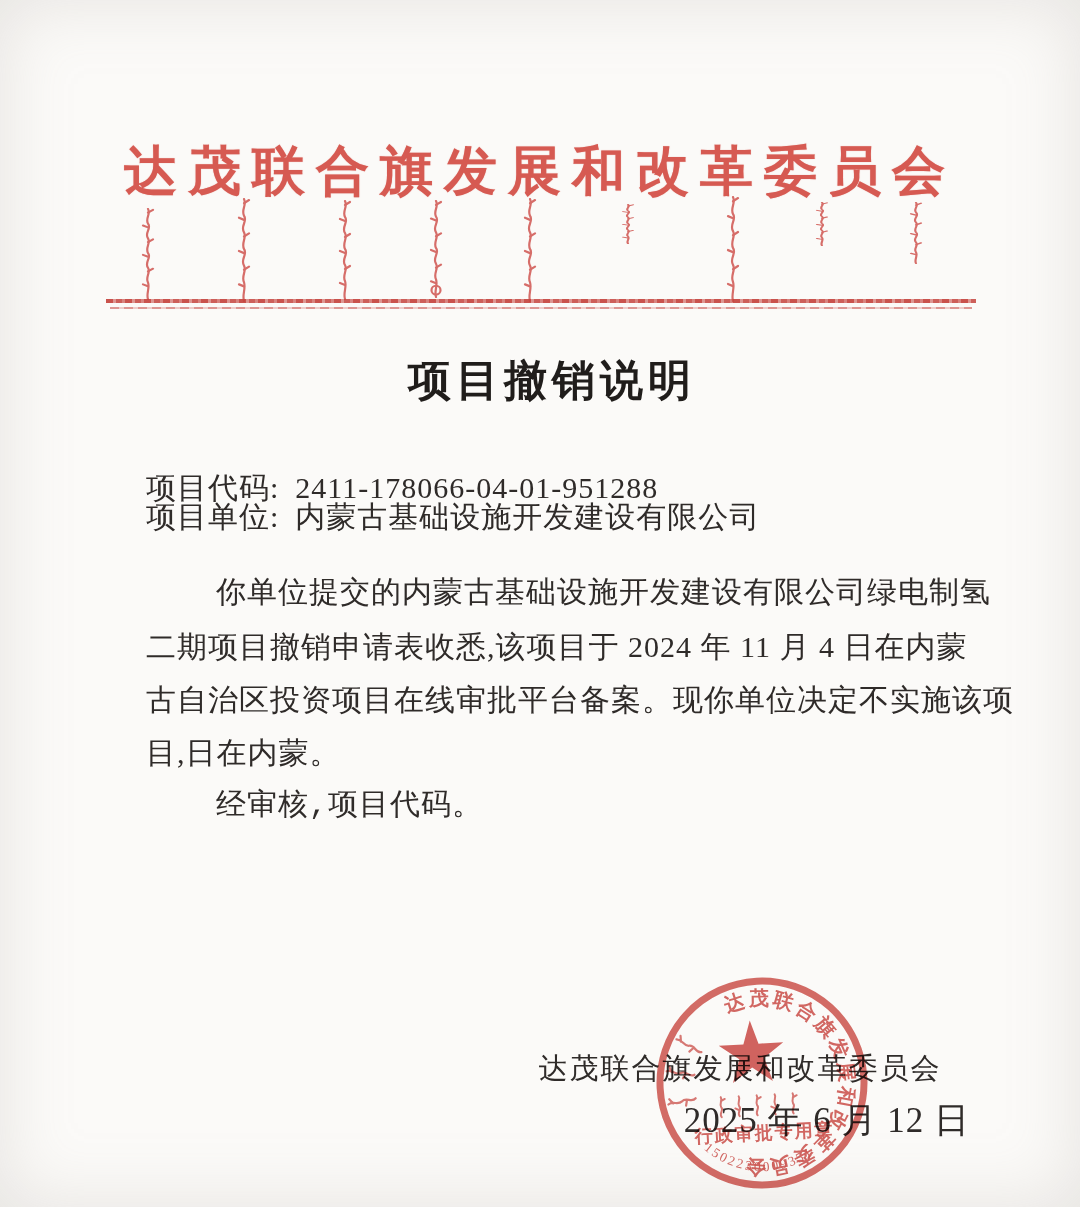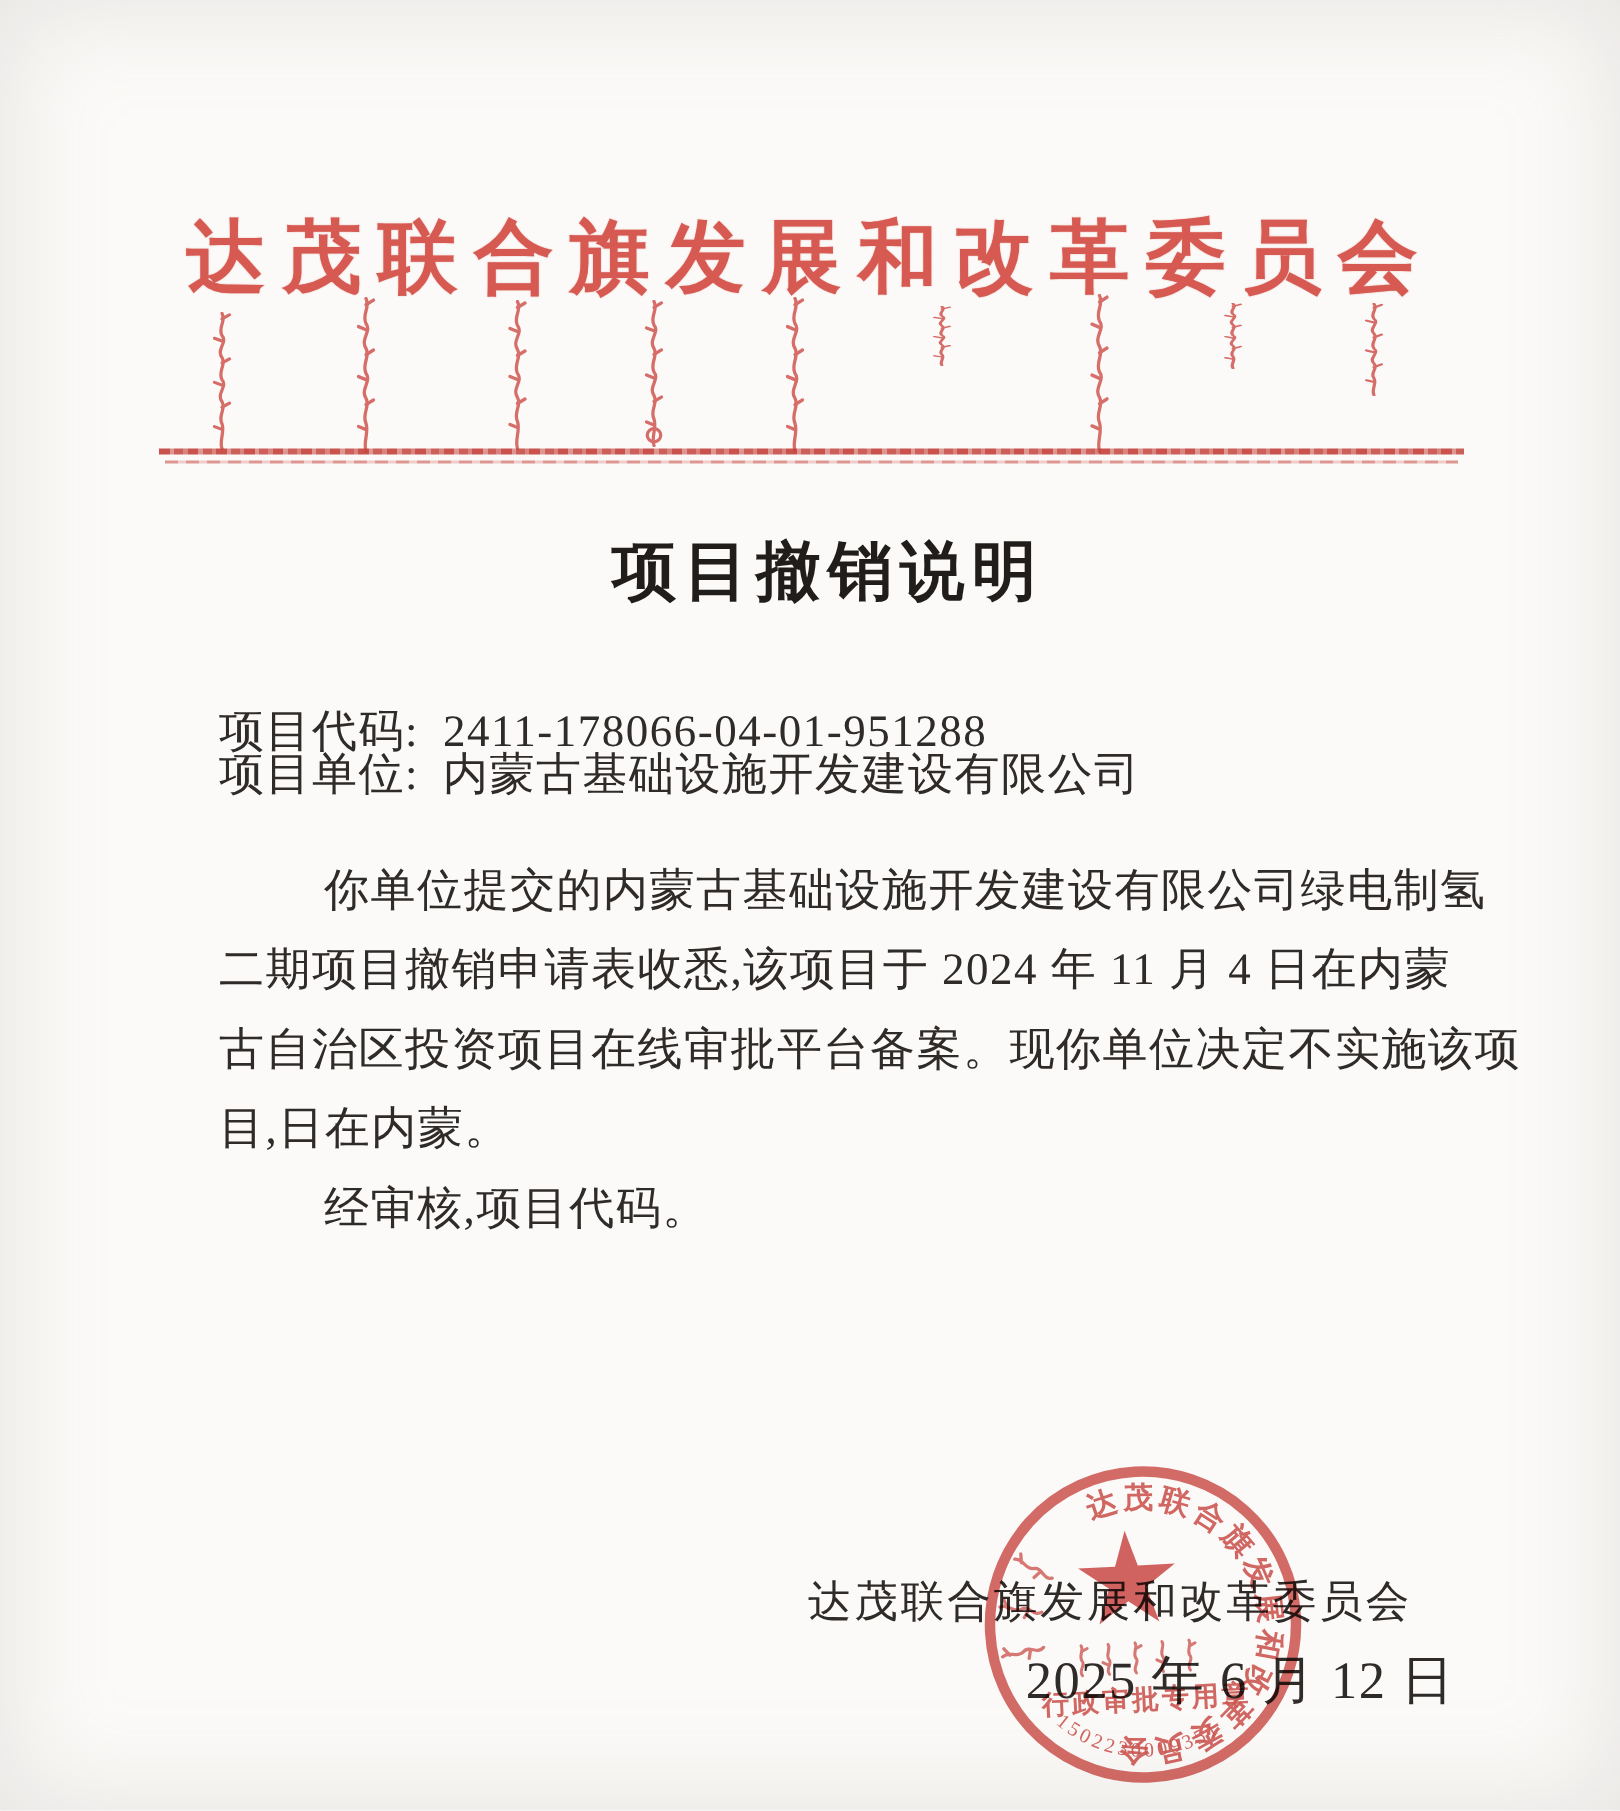--- a/index.html
+++ b/index.html
@@ -41,21 +41,21 @@
     position:absolute;top:352px;left:12px;width:1080px;
     text-align:center;
     font-size:43px;font-weight:bold;color:#201d1b;
     letter-spacing:5px;white-space:nowrap;
   }
   .bodyline{
     position:absolute;left:146px;width:820px;height:40px;
     font-size:30px;color:#2f2b29;letter-spacing:1px;
     white-space:nowrap;line-height:40px;
   }
-  .indent{padding-left:70px;}
+  .indent{padding-left:70px;font-family:Liberation Mono, monospace;}
   .field-label{margin-right:16px;}
   
   .sig-org{
     position:absolute;top:1048px;left:450px;width:580px;height:40px;
     text-align:center;font-size:29px;color:#2f2b29;
     letter-spacing:2px;line-height:40px;white-space:nowrap;
   }
   .sig-date{
     position:absolute;top:1101px;left:540px;width:430px;height:40px;
     text-align:right;font-size:35px;color:#2f2b29;

